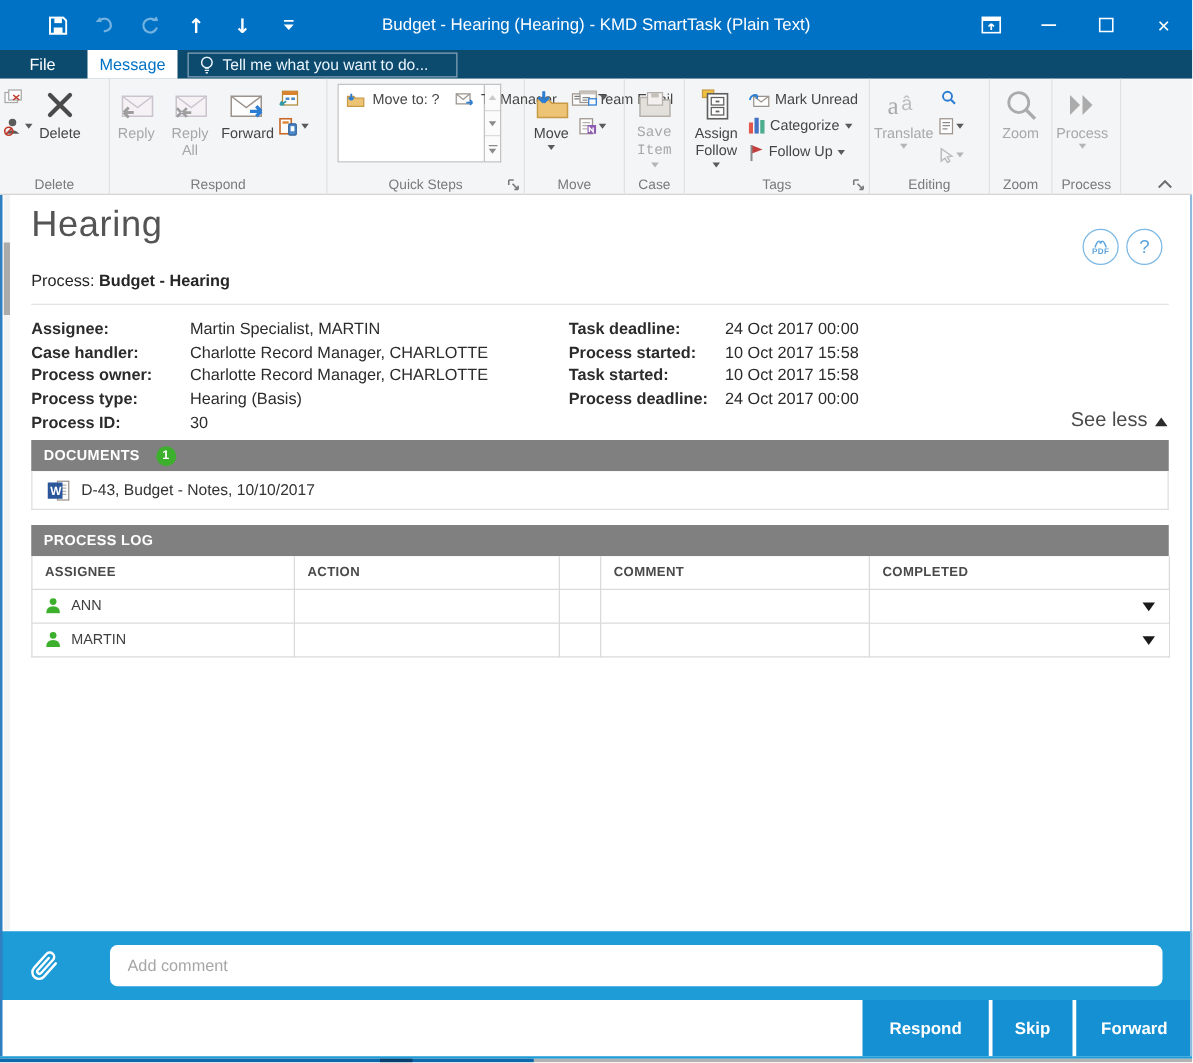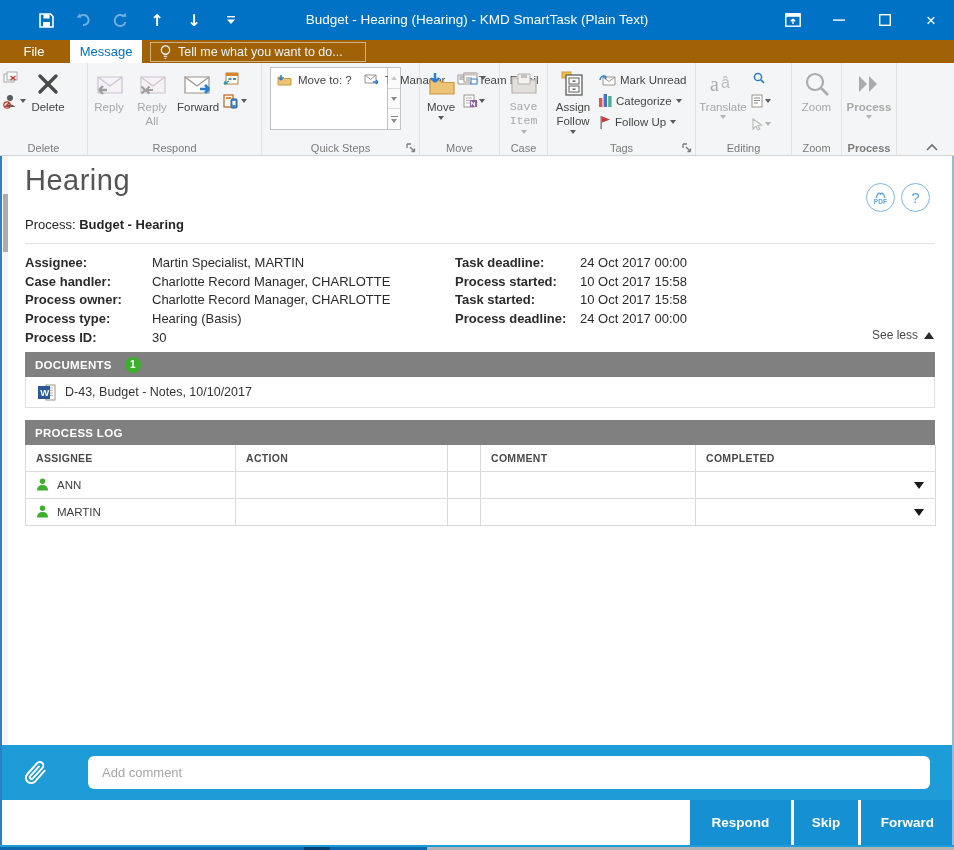--- a/index.html
+++ b/index.html
@@ -12,21 +12,21 @@
   .qat { position:absolute; left:36px; top:0; height:40px; display:flex; align-items:center; gap:17px; }
   .qat .qbtn { width:20px; height:20px; display:flex; align-items:center; justify-content:center; color:#fff; }
   .qat .dim { opacity:.45; }
   .qarrow { color:#fff; font-size:16px; font-weight:bold; font-family:"DejaVu Sans",sans-serif; }
   .win-title { position:absolute; left:0; right:0; top:0; height:40px; line-height:40px; text-align:center; color:#fff; font-size:13.5px; }
   .wincontrols { position:absolute; right:0; top:0; height:40px; display:flex; }
   .wbtn { width:46px; height:40px; display:flex; align-items:center; justify-content:center; color:#fff; }
   .wbtn .glyph { font-size:17px; line-height:1; }
 
   
-  .tabrow { position:absolute; left:0; top:40px; width:954px; height:23px; background:#a16207; display:flex; align-items:stretch;text-align:right; }
+  .tabrow { position:absolute; left:0; top:40px; width:954px; height:23px; background:#0c4a6e; display:flex; align-items:stretch;text-align:right; }
   .tab { display:flex; align-items:center; justify-content:center; font-size:13px; }
   .tab-file { width:48px; margin-left:10px; color:#fff; }
   .tab-message { width:72px; margin-left:12px; background:#fff; color:#0072C6; }
   .tellme { margin-left:8px; margin-top:2px; margin-bottom:1px; width:216px; display:flex; align-items:center; gap:7px; padding:0 9px; border:1px solid rgba(255,255,255,.5); color:#EAF4FC; font-size:12.5px; }
 
   
   .ribbon { position:absolute; left:0; top:63px; width:954px; height:93px; background:#F4F5F6; border-bottom:1px solid #D4D4D4; display:flex; }
   .rgroup { position:relative; height:100%; border-right:1px solid #E2E2E2; display:flex; align-items:flex-start; padding:3px 1px 16px 1px; }
   .rlabel { position:absolute; bottom:1px; left:0; right:0; text-align:center; font-size:11px; color:#7A7A7A; white-space:nowrap; }
   .bigbtn { display:flex; flex-direction:column; align-items:center; padding:2px 2px; min-width:40px; font-size:11.5px; color:#454545; text-align:center; line-height:1.25; }
@@ -62,21 +62,21 @@
   .pdf-btn { left:866px; top:27px; }
   .help-btn { left:901px; top:27px; font-size:15px; }
   .pdf-txt { font-size:6.5px; font-weight:bold; letter-spacing:.2px; margin-top:-1px; }
   .hdr-divider { position:absolute; left:25px; right:19px; top:87px; height:1px; background:#E4E4E4; }
 
   .details-left { position:absolute; left:25px; top:97px; }
   .details-right { position:absolute; left:455px; top:97px; }
   .drow { display:flex; height:18.8px; align-items:center; font-size:13px; color:#2B2B2B; }
   .dlabel { font-weight:bold; width:127px; flex:none; }
   .details-right .dlabel { width:125px; }
-  .see-less { position:absolute; right:20px; top:172px; font-size:12px; color:#4A4A4A; display:flex; align-items:center; gap:6px; }
+  .see-less { position:absolute; right:20px; top:172px; font-size:16px; color:#4A4A4A; display:flex; align-items:center; gap:6px; }
   .tri-up-dark { width:0;height:0;border-left:5px solid transparent;border-right:5px solid transparent;border-bottom:7px solid #2B2B2B; }
 
   .secbar { position:absolute; left:25px; right:19px; height:25px; background:#808080; color:#fff; display:flex; align-items:center; padding:0 10px; font-size:11.5px; font-weight:bold; letter-spacing:.3px; }
   .docs-bar { top:196px; }
   .badge { width:16px; height:16px; border-radius:50%; background:#3CB02C; color:#fff; font-size:10px; font-weight:bold; display:flex; align-items:center; justify-content:center; margin-left:13px; }
   .doc-row { position:absolute; left:25px; right:19px; top:221px; height:31px; border:1px solid #E0E0E0; border-top:none; display:flex; align-items:center; gap:9px; padding:0 12px; font-size:12.5px; color:#333; background:#fff; }
   .plog-bar { top:264px; }
   .ptable { position:absolute; left:25px; top:289px; width:910px; border-collapse:collapse; table-layout:fixed; }
   .ptable th { height:26px; text-align:left; font-size:10.5px; font-weight:bold; color:#4A4A4A; letter-spacing:.3px; padding:0 10px; border:1px solid #DADADA; border-top:none; background:#fff; }
   .ptable td { height:27px; font-size:11.5px; color:#3F3F3F; padding:0 10px; border:1px solid #DADADA; background:#fff; }
@@ -460,21 +460,21 @@
           <svg width="26" height="26" viewBox="0 0 26 26">
               <circle cx="11" cy="11" r="8" fill="none" stroke="#ABABAB" stroke-width="2.2"></circle>
               <path d="M17 17 L24 24" stroke="#ABABAB" stroke-width="2.6"></path>
             </svg>
         </span>
         <span>Zoom</span>
       </div>
       <div class="rlabel">Zoom</div>
     </div>
 
-    <div class="rgroup" style="width:55px; justify-content:center;font-weight:bold;">
+    <div class="rgroup" style="width:55px; justify-content:flex-start;">
       <div class="bigbtn disabled">
         <span class="ic">
           <svg width="28" height="20" viewBox="0 0 28 20">
               <path d="M4 2 L12 10 L4 18 Z" fill="#ABABAB"></path>
               <path d="M14 2 L22 10 L14 18 Z" fill="#ABABAB"></path>
             </svg>
         </span>
         <span>Process</span>
         <span class="caret dim" style="margin-top:1px;"></span>
       </div>

